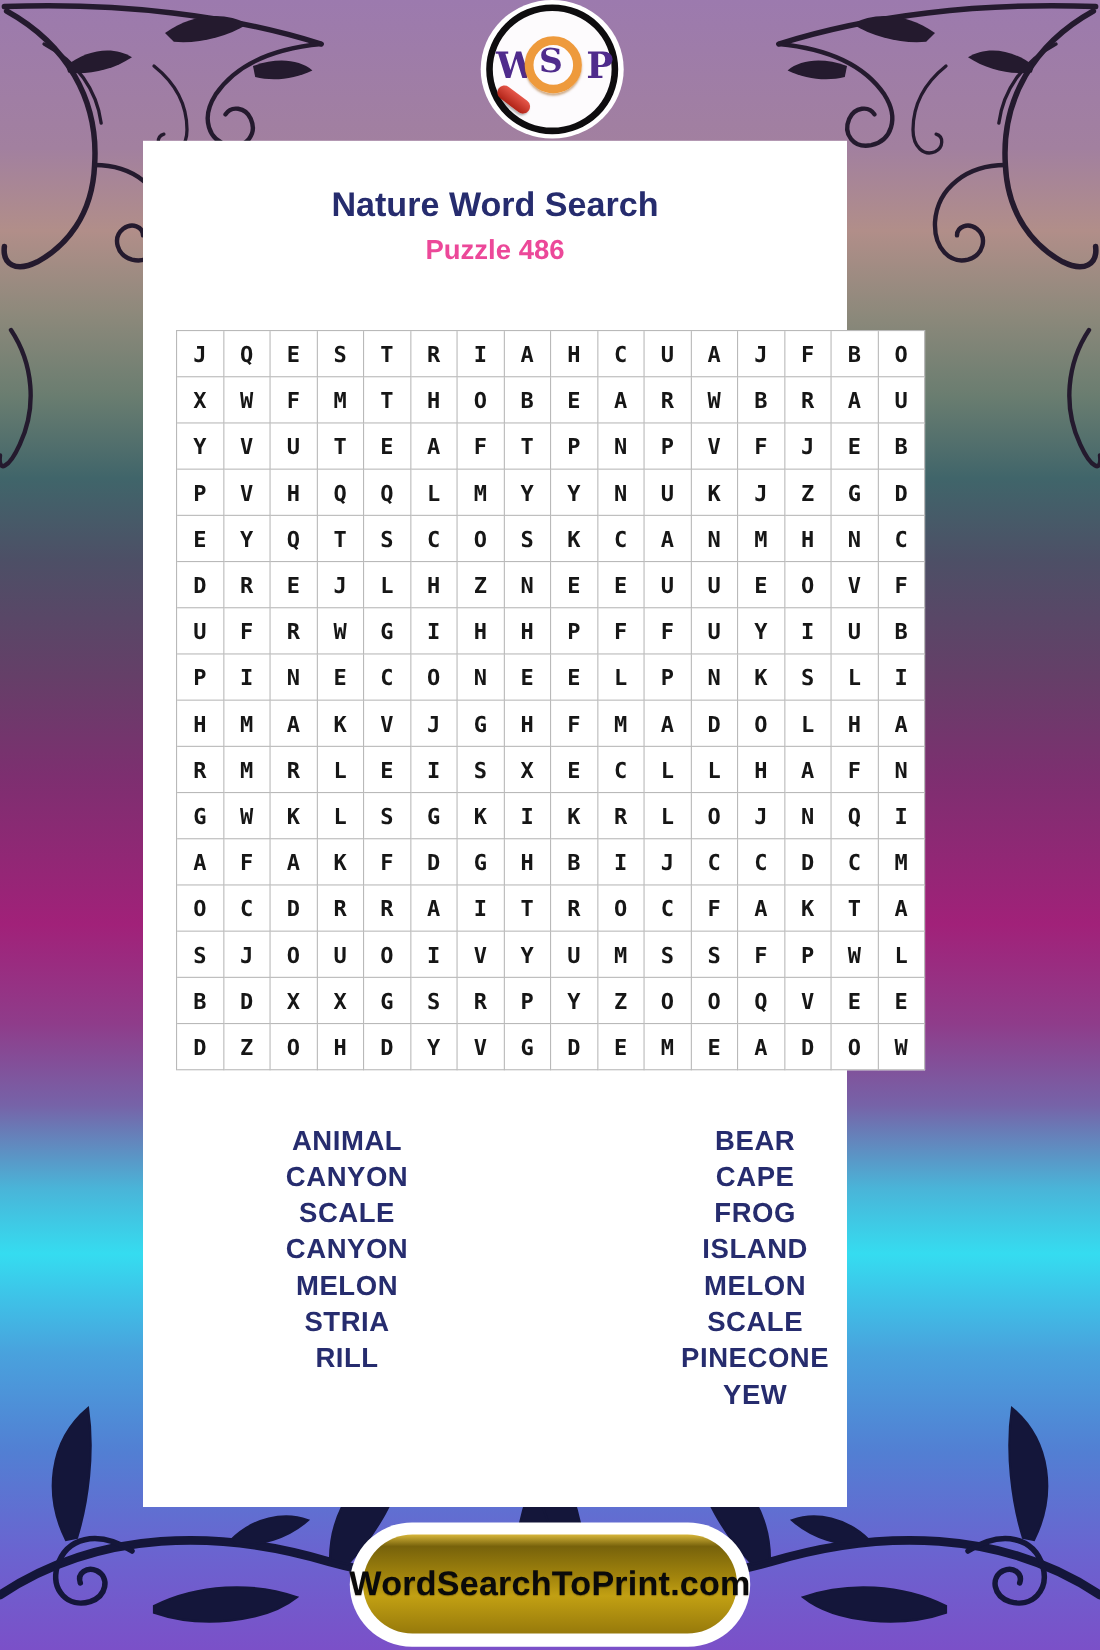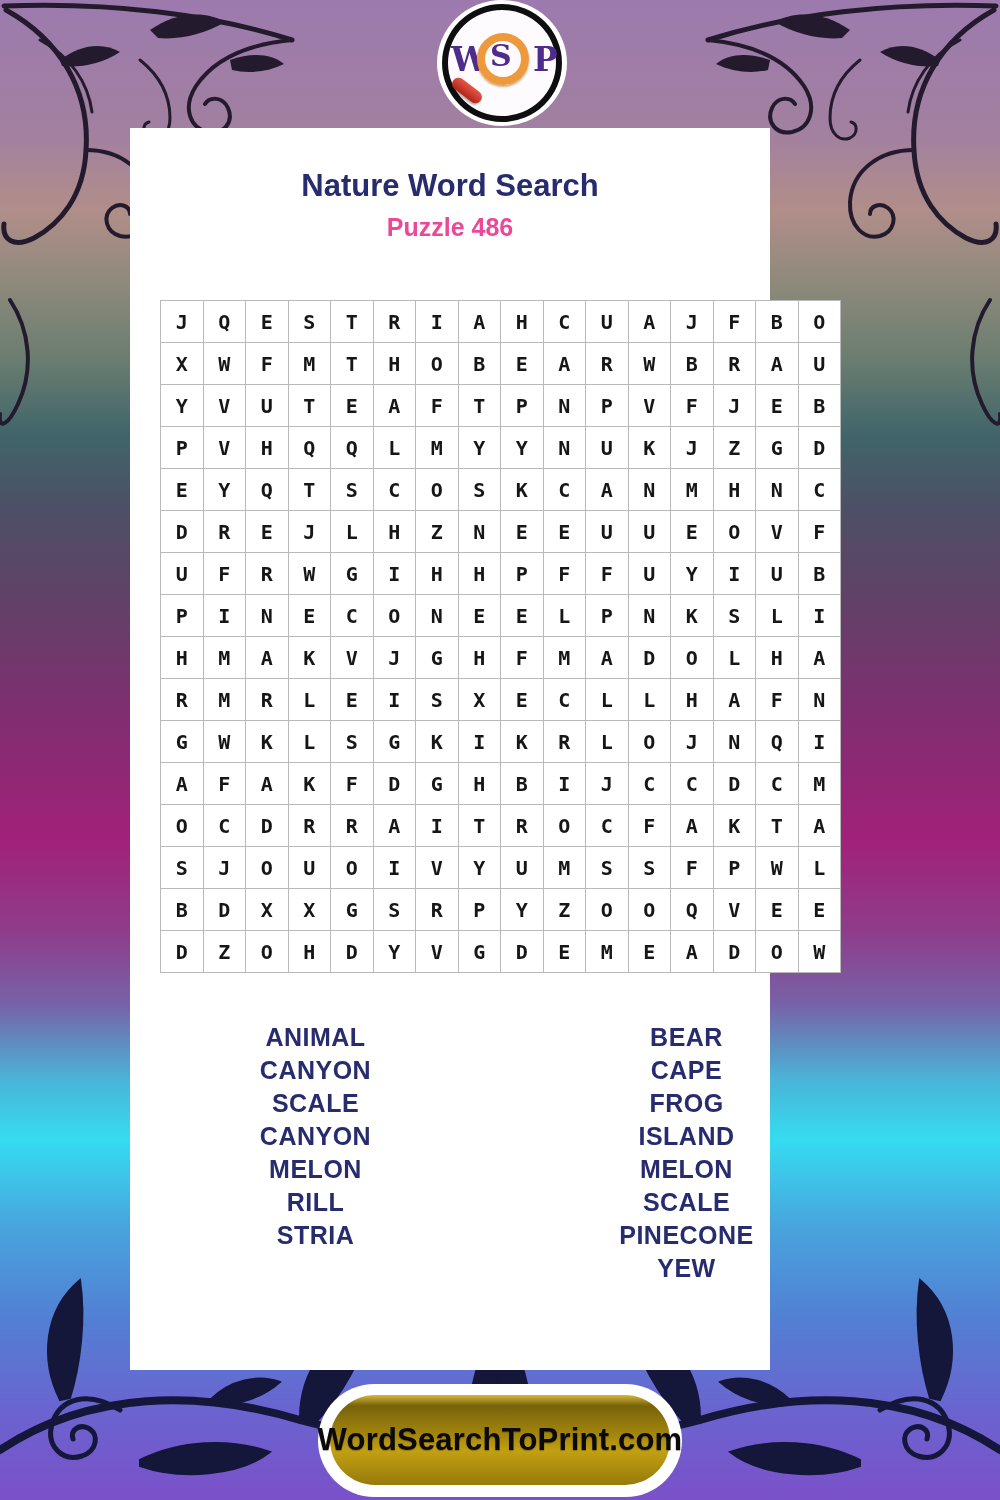--- a/index.html
+++ b/index.html
@@ -404,22 +404,22 @@
         <div class="cell">O</div>
         <div class="cell">W</div>
       </div>
 
     <div class="words left">
         <div class="word">ANIMAL</div>
         <div class="word">CANYON</div>
         <div class="word">SCALE</div>
         <div class="word">CANYON</div>
         <div class="word">MELON</div>
+        <div class="word">STRIA</div>
         <div class="word">RILL</div>
-        <div class="word">STRIA</div>
       </div>
     <div class="words right">
         <div class="word">BEAR</div>
         <div class="word">CAPE</div>
         <div class="word">FROG</div>
         <div class="word">ISLAND</div>
         <div class="word">MELON</div>
         <div class="word">SCALE</div>
         <div class="word">PINECONE</div>
         <div class="word">YEW</div>

